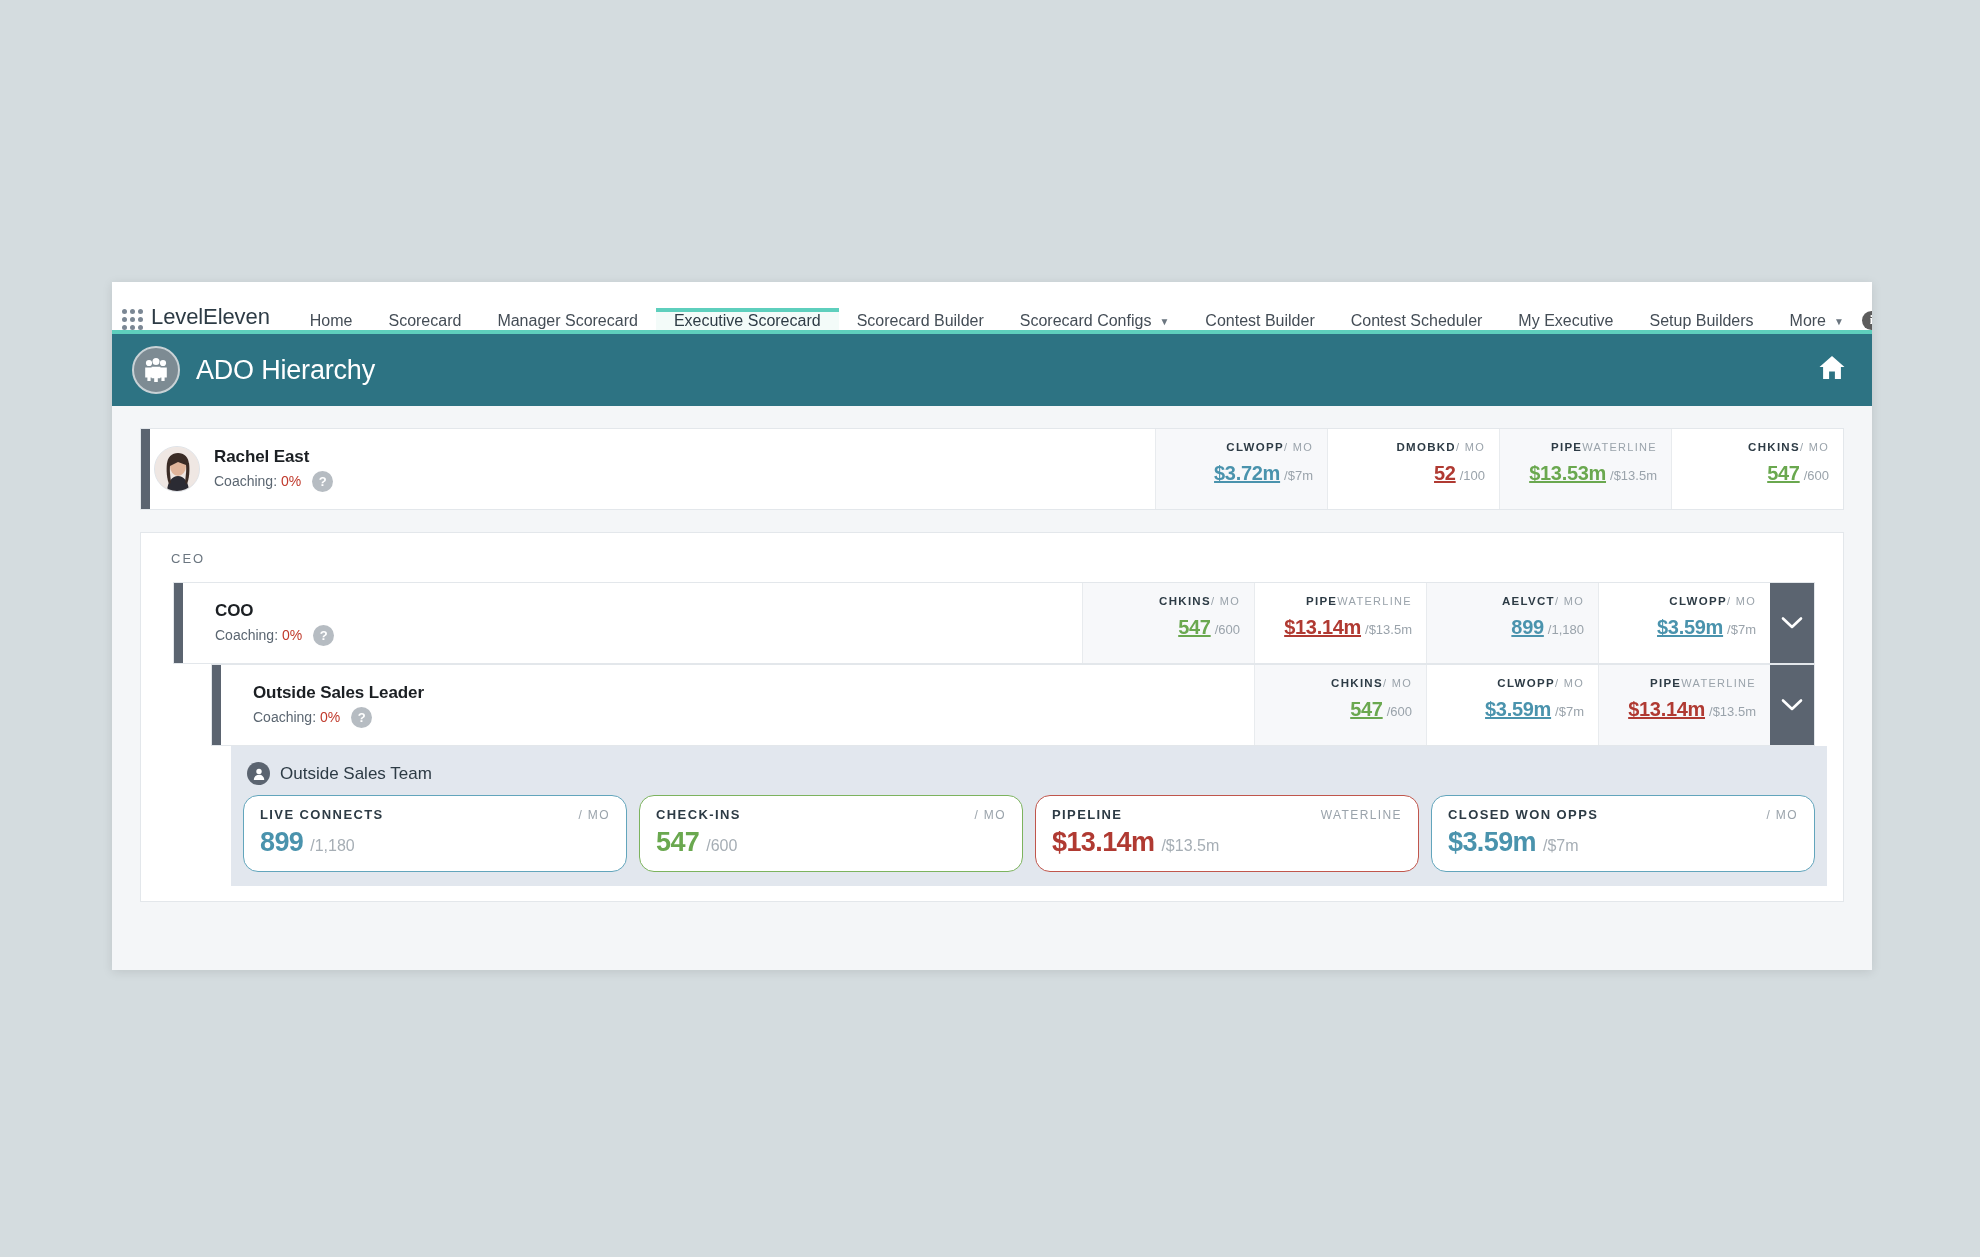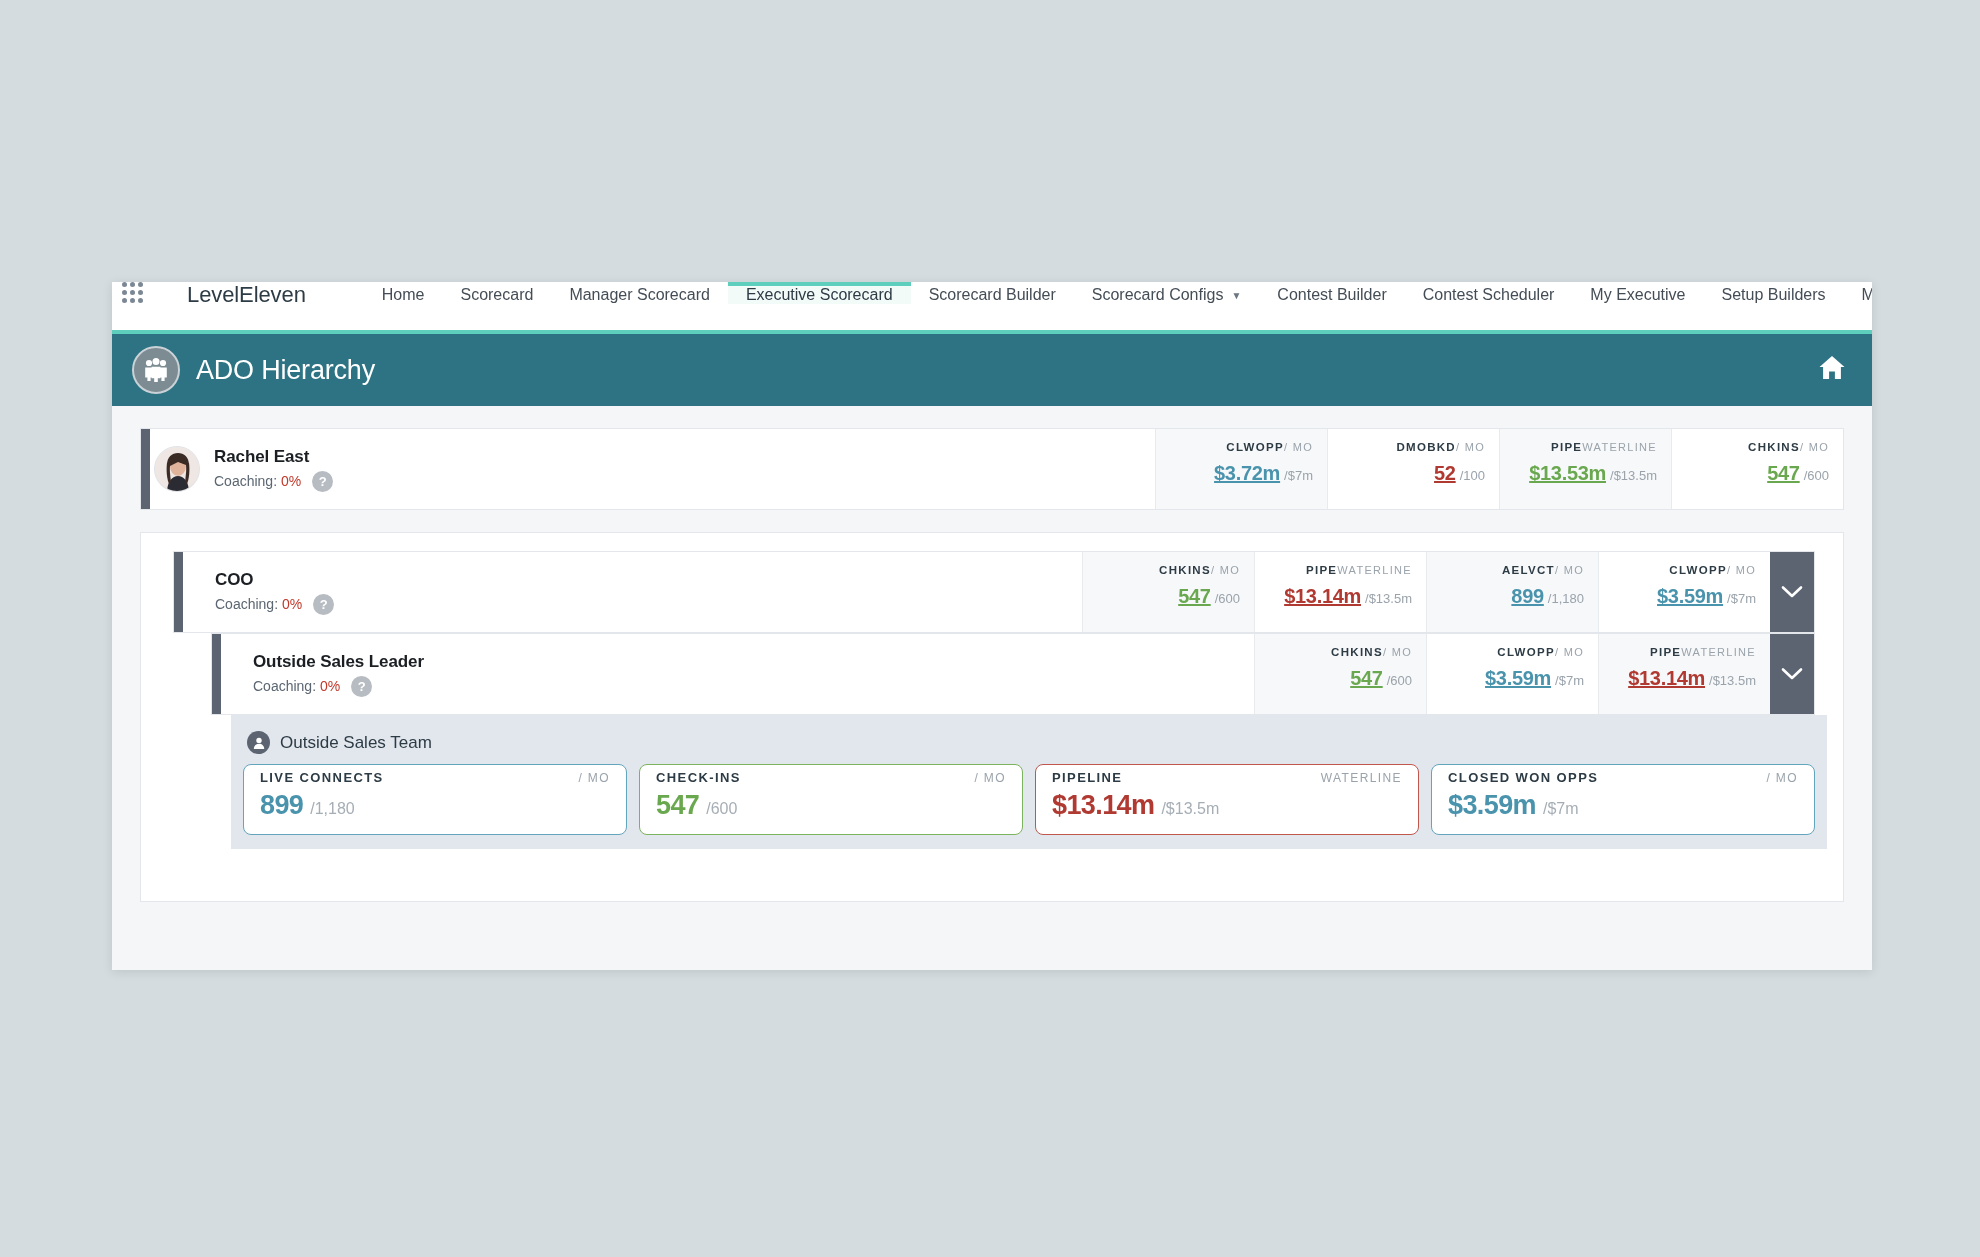--- a/index.html
+++ b/index.html
@@ -16,24 +16,23 @@
     background: #ffffff;
     box-shadow: 0 2px 10px rgba(0,0,0,0.10);
     overflow: hidden;
   }
 
   
   .navbar {
     height: 52px;
     background: #ffffff;
     display: flex;
-    align-items: flex-start;
+    align-items: flex-end;
     border-bottom: 4px solid #5ecfbd;
     position: relative;
-    gap: 36px;
   }
   .waffle {
     width: 44px; display: flex; align-items: center; justify-content: center;
     padding-left: 10px;
   }
   .waffle-grid {
     display: grid; grid-template-columns: repeat(3, 5px);
     grid-template-rows: repeat(3, 5px); gap: 3px;
   }
   .waffle-grid i { display: block; width: 5px; height: 5px; border-radius: 50%; background: #7b8794; }
@@ -173,22 +172,22 @@
   .team-head {
     display: flex; align-items: center; padding: 4px 0 10px 4px;
   }
   .team-icon {
     width: 23px; height: 23px; border-radius: 50%; background: #5b6470;
     display: flex; align-items: center; justify-content: center; flex: 0 0 auto;
   }
   .team-name { font-size: 17px; color: #2d3b45; margin-left: 10px; }
   .team-cards { display: flex; gap: 12px; }
   .tcard {
-    flex: 1 1 0; background: #fff; border: 1px solid #ccc; border-radius: 8px;
-    padding: 5px 16px 13px 16px;
+    flex: 1 1 0; background: #fff; border: 1px solid #ccc; border-radius: 15px;
+    padding: 11px 16px 13px 16px;
   }
   .tcard-head { display: flex; align-items: baseline; justify-content: space-between; }
   .tkey { font-size: 13px; font-weight: bold; color: #2d3b45; letter-spacing: 1.4px; }
   .tunit { font-size: 12px; color: #9aa3ab; letter-spacing: 1.4px; }
   .tval { margin-top: 5px; display: flex; align-items: baseline; }
   .tval .big { font-size: 27px; font-weight: bold; letter-spacing: -0.6px; }
   .tval .goal { font-size: 16px; color: #a6aeb5; margin-left: 7px; }
 </style>
 </head>
 <body>
@@ -333,20 +332,21 @@
             </div>
             <div class="mval">
               <span class="big" style="color:#6aa84f">547</span>
               <span class="goal">/600</span>
             </div>
           </div>
         </div>
     </div>
 
     <div class="ceo-panel">
+      <div class="ceo-label">CEO</div>
       <div id="tree-nodes">
           <div class="node-row level-1">
             <div class="rail"></div>
             <div class="person">
               <div class="person-text">
                 <div class="person-name">COO</div>
                 <div class="person-sub">
                   <span>Coaching:</span>
                   <span class="coach-val">0%</span>
                   <span class="help-dot">?</span>

